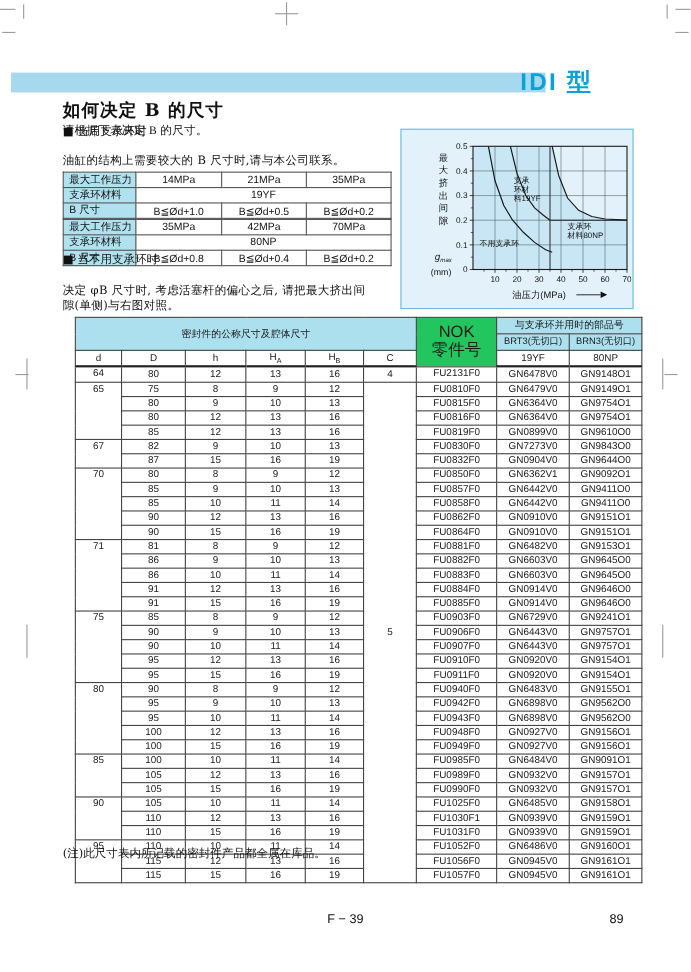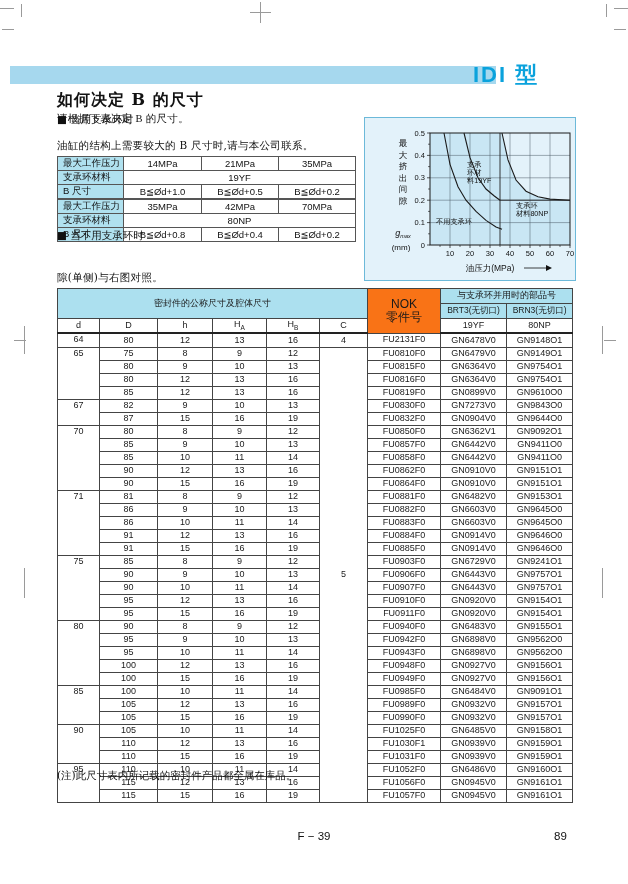--- a/index.html
+++ b/index.html
@@ -11,27 +11,27 @@
        letter-spacing:2px;font-family:"Liberation Sans",sans-serif;}
   .sect{position:absolute;left:57px;top:90px;font-size:16px;font-weight:bold;
         font-family:"DejaVu Serif",serif;letter-spacing:1px;}
   .h2{position:absolute;font-size:10.5px;font-family:"DejaVu Sans",sans-serif;}
   .para{position:absolute;font-size:10.5px;font-family:"DejaVu Serif",serif;letter-spacing:0.3px;}
   table.ptable{position:absolute;border-collapse:collapse;table-layout:fixed;font-size:9.5px;}
   table.ptable td{border:1px solid #555;height:13px;padding:0 2px;text-align:center;color:#111;}
   table.ptable td.lab{background:#b0e1ef;text-align:left;padding-left:5px;}
   .chartpanel{position:absolute;left:364px;top:117px;width:212px;height:164px;
               background:#e3f2fa;border:1.5px solid #6cb9d9;box-sizing:border-box;}
-  table.mtable{position:absolute;left:57px;top:288px;border-collapse:collapse;table-layout:fixed;
+  table.mtable{position:absolute;left:68px;top:288px;border-collapse:collapse;table-layout:fixed;
                font-size:9px;}
   table.mtable th,table.mtable td{border:1px solid #444;padding:0;text-align:center;
                color:#1a1a1a;font-weight:normal;line-height:1.1;}
   table.mtable thead th{background:#ace0ef;font-size:9px;}
   table.mtable thead tr.sub th{background:#ffffff;border-bottom:2px solid #222;}
-  table.mtable thead th.nokh{background:#f97316;white-space:pre-line;font-size:12px;}
+  table.mtable thead th.nokh{background:#22c55e;white-space:pre-line;font-size:15px;}
   table.mtable tbody td{height:12px;}
   table.mtable td.cd{vertical-align:top;padding-top:1px;}
   table.mtable sub{font-size:6.5px;}
   .bl{color:#49c0e3;}
   .note{position:absolute;left:57px;top:769px;font-size:10.5px;font-family:"DejaVu Serif",serif;}
   .fcenter{position:absolute;left:0;top:830px;width:628px;text-align:center;font-size:11.5px;}
   .fpage{position:absolute;left:554px;top:830px;font-size:11.5px;}
 </style>
 </head>
 <body>
@@ -108,20 +108,21 @@
         <tr>
           <td class="lab">B 尺寸</td>
           <td colspan="1">B≦Ød+0.8</td>
           <td colspan="1">B≦Ød+0.4</td>
           <td colspan="1">B≦Ød+0.2</td>
         </tr>
       </tbody>
   </table>
 
   <div class="h2" style="left:57px;top:229px;">■ 当不用支承环时</div>
+  <div class="para" style="left:57px;top:257px;">决定 φB 尺寸时, 考虑活塞杆的偏心之后, 请把最大挤出间</div>
   <div class="para" style="left:57px;top:271px;">隙(单侧)与右图对照。</div>
 
   <div class="chartpanel">
     <svg width="209" height="161" viewBox="0 0 209 161" style="font-family:'Liberation Sans',sans-serif;">
         <polygon points="65,15 137,15 143,41.879999999999995 151,62.040000000000006 161,73.24000000000001 173,78.84 185,81.08000000000001 205,82.2 205,127 65,127" fill="#c9e6f4"></polygon>
         <line x1="85" y1="15" x2="85" y2="127" stroke="#4a5a66" stroke-width="0.5"></line>
         <line x1="105" y1="15" x2="105" y2="127" stroke="#4a5a66" stroke-width="0.5"></line>
         <line x1="125" y1="15" x2="125" y2="127" stroke="#4a5a66" stroke-width="0.5"></line>
         <line x1="145" y1="15" x2="145" y2="127" stroke="#4a5a66" stroke-width="0.5"></line>
         <line x1="165" y1="15" x2="165" y2="127" stroke="#4a5a66" stroke-width="0.5"></line>

